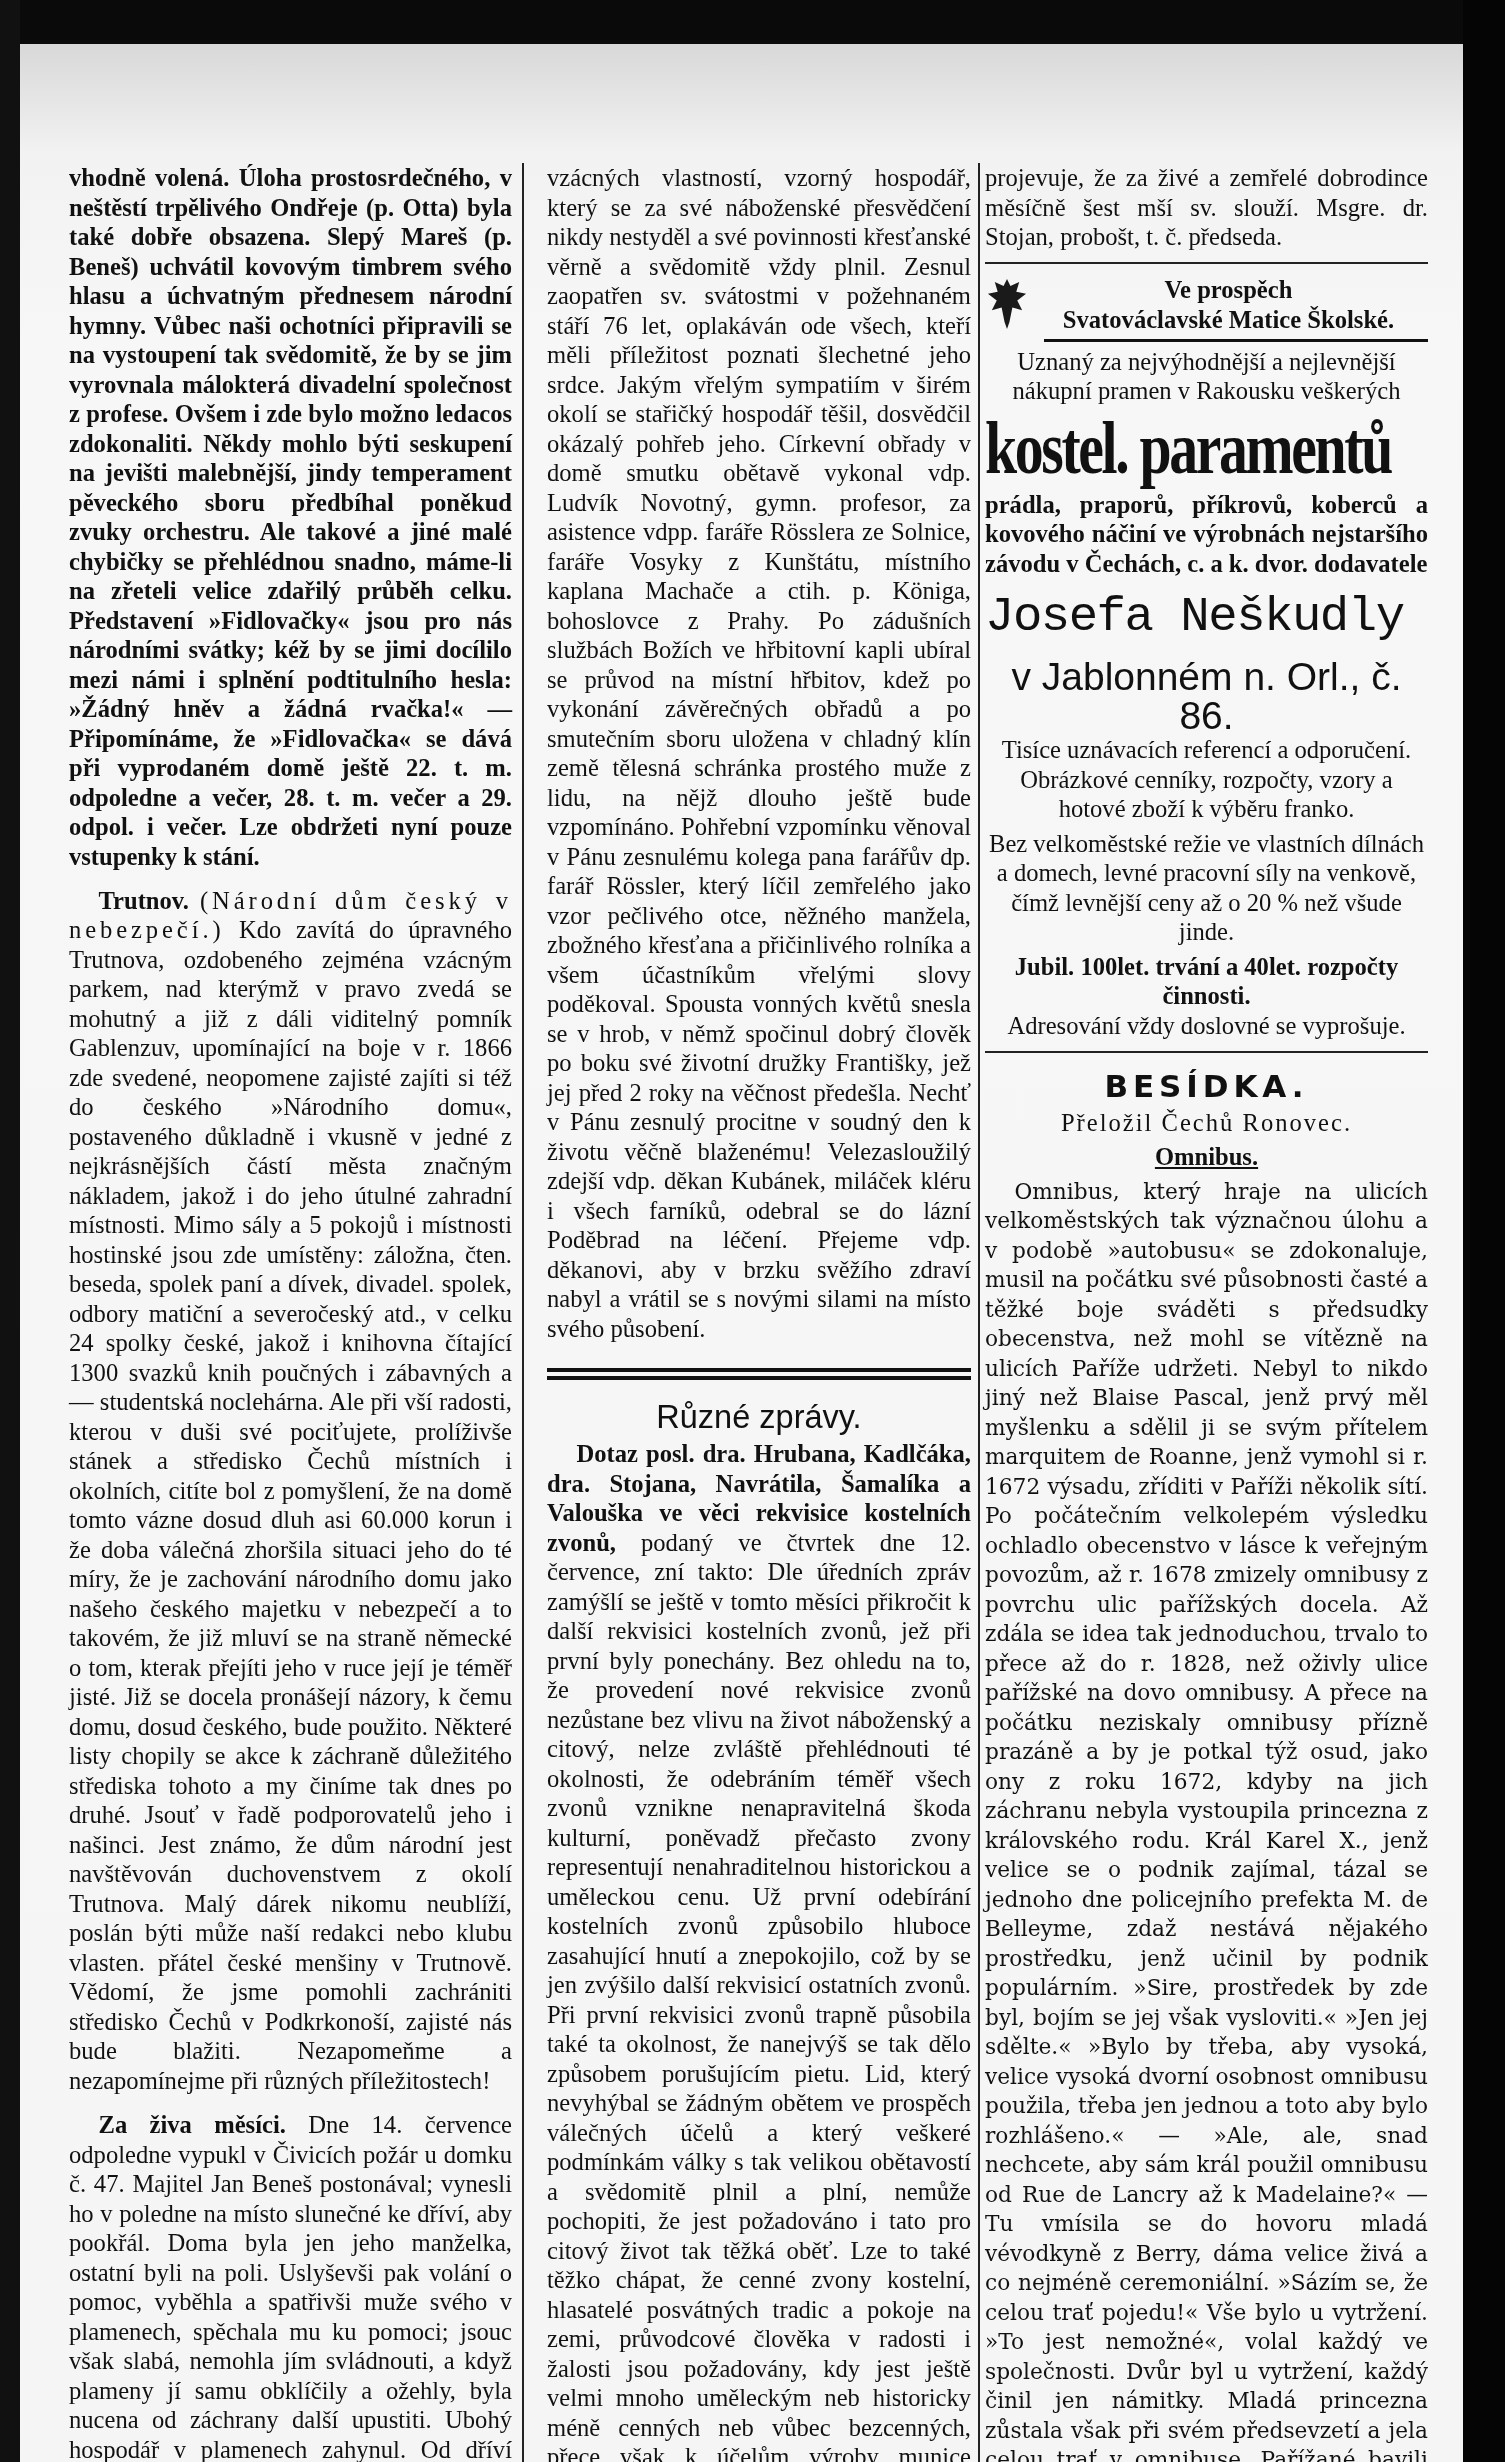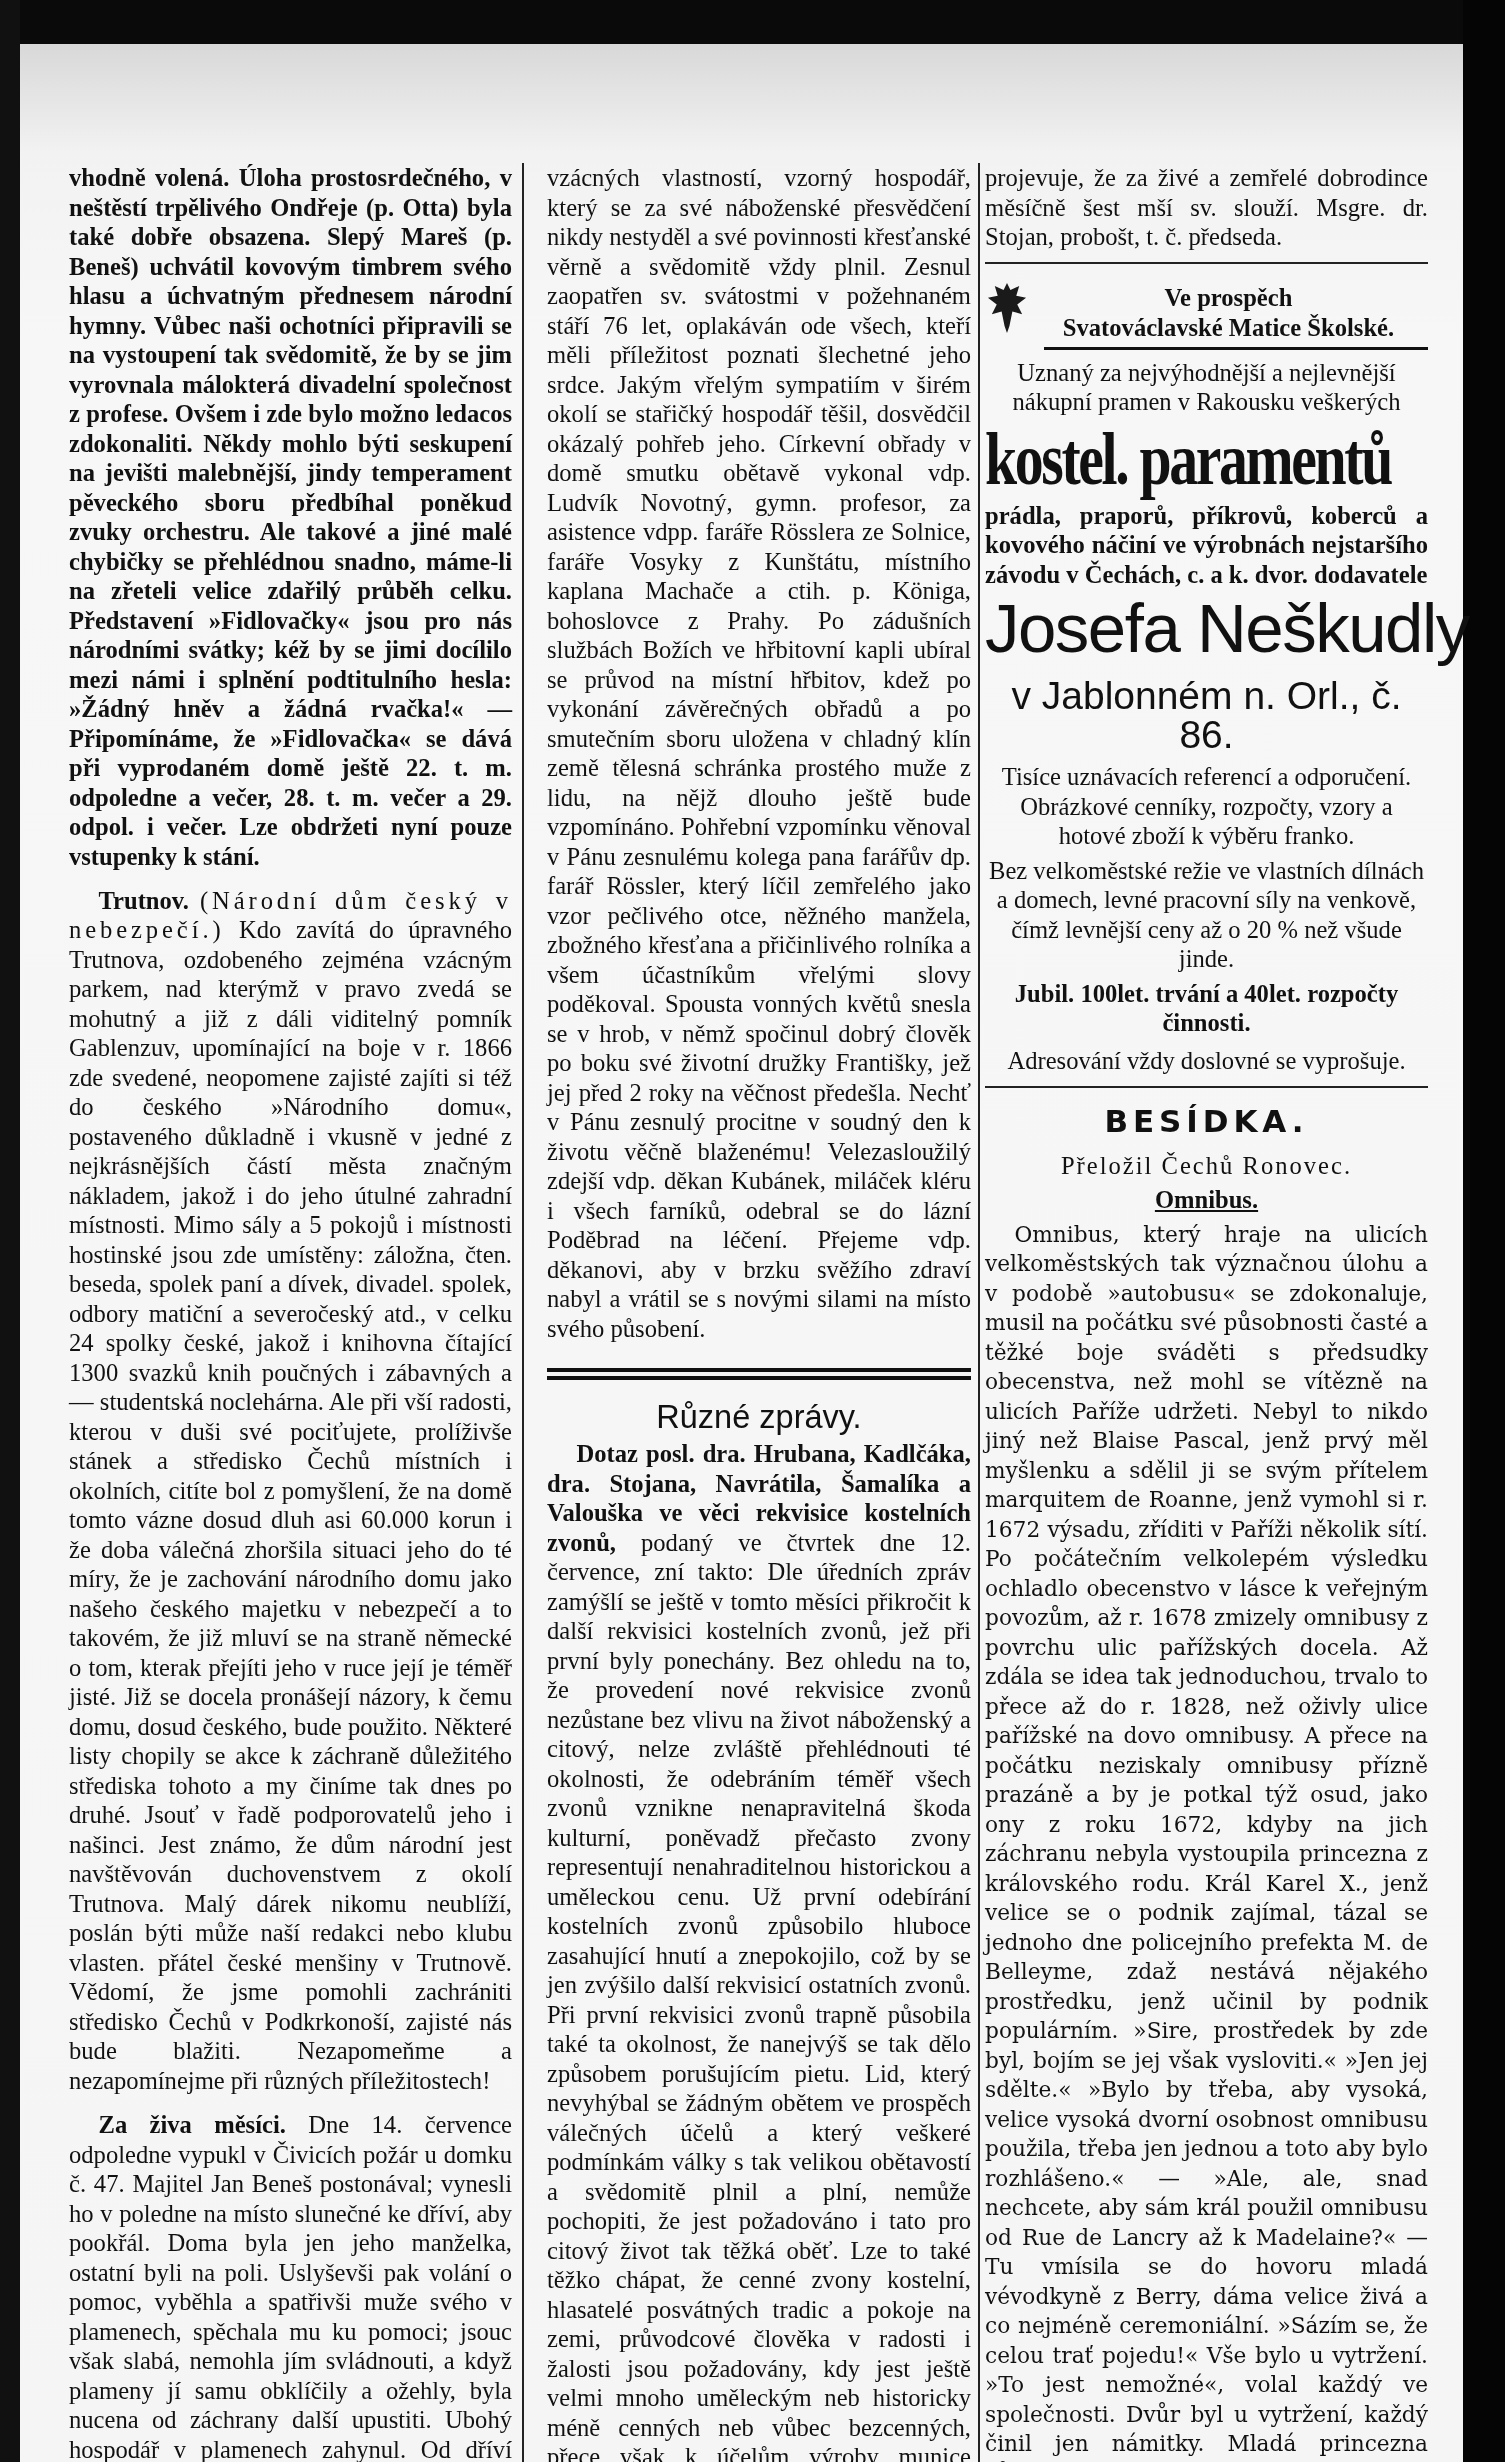--- a/index.html
+++ b/index.html
@@ -22,23 +22,23 @@
   .col2 { left:547px; width:424px; }
   .col3 { left:985px; width:443px; }
   .vrule { position:absolute; top:163px; width:2px; background:#222; }
   .bold { font-weight:bold; }
   .indent { text-indent:29.5px; }
   p { margin:0; }
   .gap { height:14.8px; }
   .spaced { letter-spacing:3.9px; }
   .hr { border-top:2px solid #222; margin:10.8px 0; }
   .hr2 { border-top:4.9px solid #111; margin:4.9px 0; }
-  .center { text-align:center;margin-top:8px; }
+  .center { text-align:center; }
   .big-cond { font-family:"Liberation Serif", serif; font-size:74px; line-height:84px; font-weight:bold; letter-spacing:-3px; transform:scaleX(0.78); transform-origin:left; white-space:nowrap; }
-  .big-sans { font-family:Liberation Sans, sans-serif; font-size:69px; line-height:79px; white-space:nowrap; letter-spacing:-1.5px; }
+  .big-sans { font-family:Liberation Mono, monospace; font-size:49px; line-height:79px; white-space:nowrap; letter-spacing:-1.5px; }
   .sec-title { font-family:"Liberation Sans", sans-serif; font-weight:normal; font-size:32.5px; line-height:44px; text-align:center; }
   .besidka { font-family:"DejaVu Sans", sans-serif; font-weight:bold; font-size:31px; letter-spacing:4.9px; text-align:center; line-height:44px; }
   .emblem { display:inline-block; width:44px; height:59px; vertical-align:middle; }
   .serif-body { font-family:"DejaVu Serif", serif; font-size:21.7px; line-height:29.5px; }
 </style>
 </head>
 <body>
 
 <div class="leftbar"></div>
 <div class="rightbar"></div>

